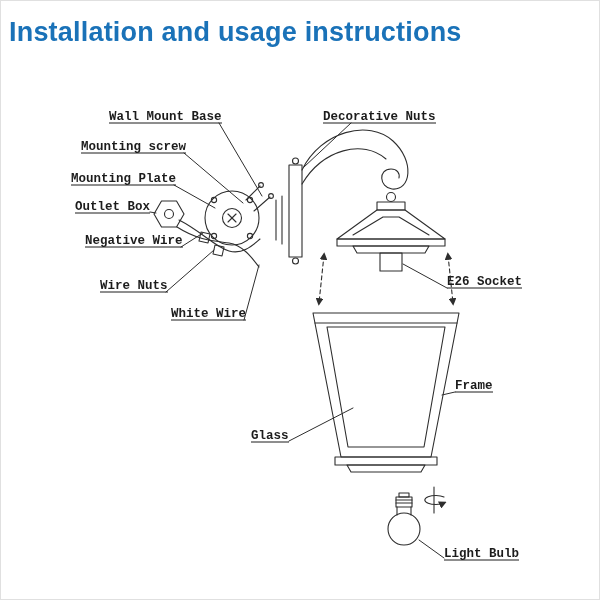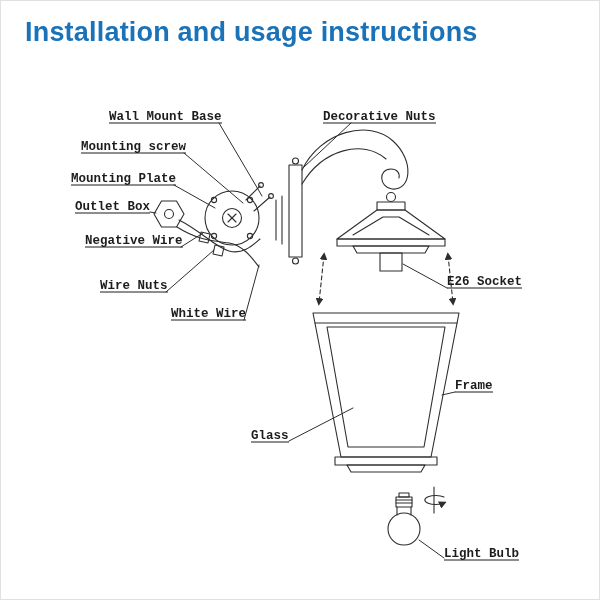--- a/index.html
+++ b/index.html
@@ -7,21 +7,21 @@
   body { font-family: "Liberation Sans", sans-serif; }
   .stage {
     position: relative;
     width: 600px; height: 600px;
     background: #ffffff;
     border: 1px solid #e0e0e0;
     overflow: hidden;
   }
   .title {
     position: absolute;
-    left: 24px; top: 16px;
+    left: 8px; top: 16px;
     font-size: 27px;
     font-weight: 700;
     color: #1a72b8;
     letter-spacing: 0.2px;
     white-space: nowrap;
   }
   svg.diagram { position: absolute; left: 0; top: 0; }
   .lbl {
     font-family: "Liberation Mono", "DejaVu Sans Mono", monospace;
     font-size: 12.5px;

